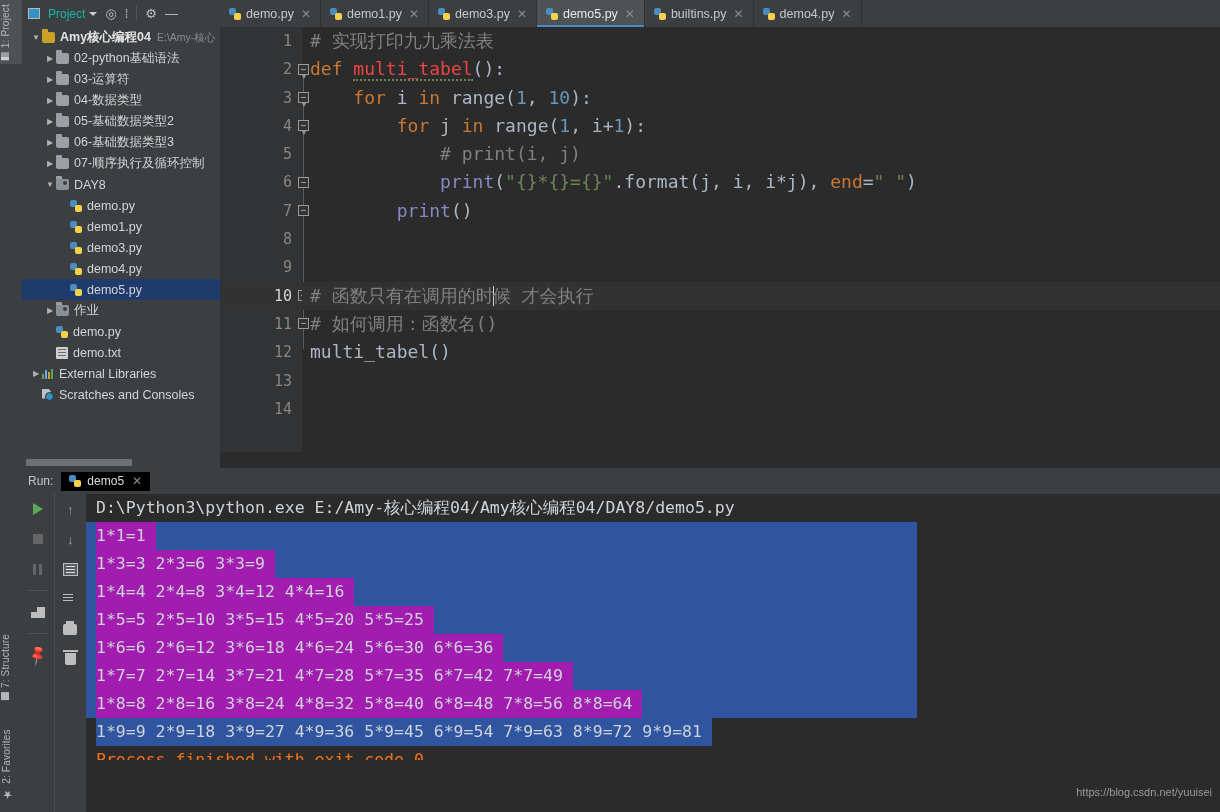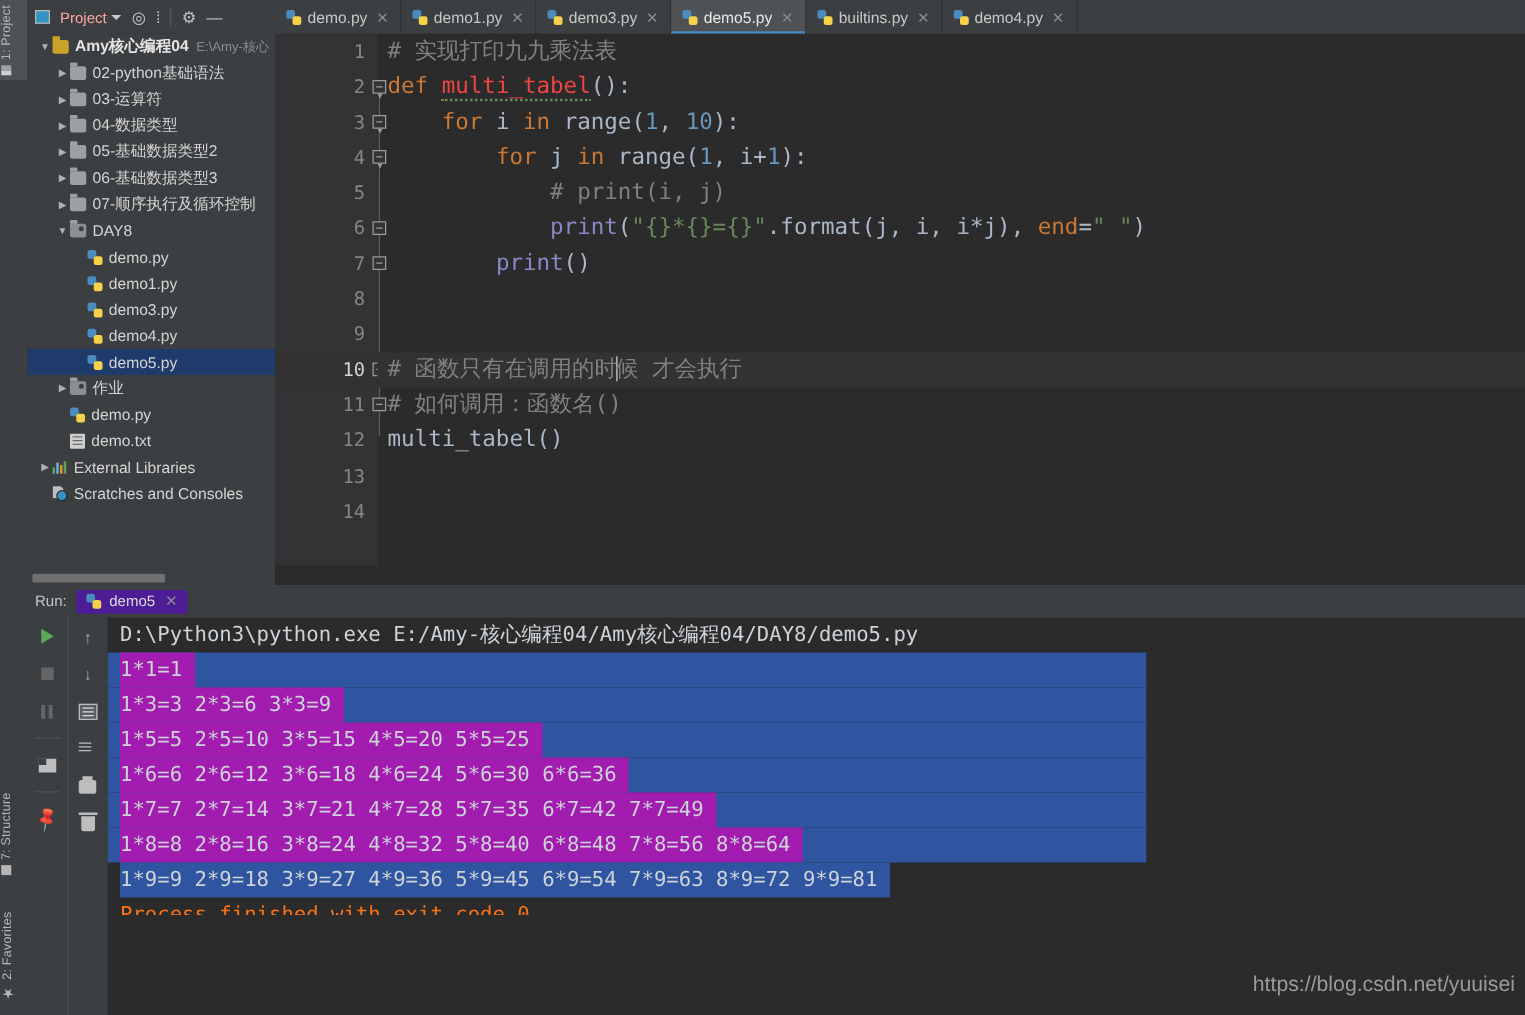--- a/index.html
+++ b/index.html
@@ -20,21 +20,21 @@
           padding:4px 0;}
   .rail-top{top:0;background:#4e5254;}
   .rail-sq{width:8px;height:8px;background:#b6b6b6;display:inline-block;}
   .rail-sq.win{background:linear-gradient(#cfcfcf 0 40%,#9aa0a6 40% 100%);}
   .rail-star{font-size:11px;color:#b6b6b6;}
 
   
   .topbar{position:absolute;left:22px;top:0;width:198px;height:27px;background:#3c3f41;
           display:flex;align-items:center;gap:8px;padding-left:6px;box-sizing:border-box;}
   .proj-icon{width:12px;height:11px;border:1px solid #b8b8b8;background:#3592c4;box-sizing:border-box;}
-  .proj-label{color:#fca5a5;font-size:12px;}
+  .proj-label{color:#14b8a6;font-size:12px;}
   .caret-down{width:0;height:0;border-left:4px solid transparent;border-right:4px solid transparent;
               border-top:4px solid #c9c9c9;margin-left:-4px;}
   .tb-ico{color:#c0c0c0;font-size:13px;line-height:1;cursor:default;}
   .tb-sep{width:1px;height:15px;background:#555;}
 
   
   .tabs{position:absolute;left:220px;top:0;right:0;height:27px;background:#3c3f41;
         display:flex;align-items:stretch;border-bottom:1px solid #323232;}
   .tab{display:flex;align-items:center;gap:5px;padding:0 9px;font-size:12.5px;color:#c8c8c8;
        border-right:1px solid #323232;position:relative;white-space:nowrap;}
@@ -111,21 +111,21 @@
   .caret{display:inline-block;width:1px;height:20px;background:#cfcfcf;vertical-align:-4px;margin:0 -1px;}
 
   
   .ed-bottom{position:absolute;left:220px;top:452px;right:0;height:7px;background:#2b2b2b;}
 
   
   .runwrap{position:absolute;left:22px;top:468px;right:0;bottom:0;background:#3c3f41;}
   .run-head{position:absolute;left:0;top:0;right:0;height:26px;display:flex;align-items:center;
             background:#3c3f41;font-size:12px;color:#c6c6c6;}
   .run-label{padding:0 8px 0 6px;}
-  .run-tab{display:flex;align-items:center;gap:6px;height:19px;padding:0 8px;background:#4c1d95;color:#dcdcdc;}
+  .run-tab{display:flex;align-items:center;gap:6px;height:19px;padding:0 8px;background:#000000;color:#dcdcdc;}
   .run-tools{position:absolute;left:0;top:26px;width:64px;bottom:0;background:#3c3f41;display:flex;}
   .tool-col{width:32px;display:flex;flex-direction:column;align-items:center;padding-top:6px;gap:12px;}
   .tool-col.right{border-left:1px solid #4d5052;}
   .ticon{width:18px;height:18px;display:flex;align-items:center;justify-content:center;
          color:#a9a9a9;font-size:13px;line-height:1;}
   .ticon.play{color:#5aa85a;font-size:0;}
   .tri{width:0;height:0;border-top:6px solid transparent;border-bottom:6px solid transparent;
        border-left:10px solid #5aa85a;}
   .sqstop{width:10px;height:10px;background:#666;}
   .pause{display:flex;gap:3px;}
@@ -144,21 +144,21 @@
   .printer:before{content:"";position:absolute;left:3px;top:-3px;width:8px;height:3px;background:#bdbdbd;}
   .trash{width:11px;height:12px;background:#bdbdbd;border-radius:0 0 2px 2px;position:relative;}
   .trash:before{content:"";position:absolute;left:-2px;top:-3px;width:15px;height:2px;background:#bdbdbd;}
 
   .console{position:absolute;left:64px;top:26px;right:0;bottom:0;background:#2b2b2b;overflow:hidden;
            font-family:"DejaVu Sans Mono",monospace;font-size:16.5px;}
   .co-line{height:28px;line-height:28px;white-space:pre;padding-left:10px;color:#cdd3d8;}
   .co-line.cmd{color:#cdd3d8;}
   .sel-inner{display:inline-block;background:#a21caf;}
 
-  .watermark{position:absolute;right:8px;bottom:14px;color:#9a9a9a;font-size:17px;
+  .watermark{position:absolute;right:8px;bottom:14px;color:#9a9a9a;font-size:11px;
              font-family:"Liberation Sans",sans-serif;}
 </style>
 </head>
 <body>
 
 <div class="app">
 
   <div class="rail">
     <div class="rail-btn rail-top" style="top:0;">
       <div class="rail-v">
@@ -437,20 +437,21 @@
         <div class="ticon">
             <span class="trash"></span>
           </div>
       </div>
     </div>
 
     <div class="console" id="console">
         <div class="co-line cmd">D:\Python3\python.exe E:/Amy-核心编程04/Amy核心编程04/DAY8/demo5.py</div>
         <div class="co-line" style="background: rgb(47, 84, 160); width: 821px;"><span class="sel-inner">1*1=1 </span></div>
         <div class="co-line" style="background: rgb(47, 84, 160); width: 821px;"><span class="sel-inner">1*3=3 2*3=6 3*3=9 </span></div>
+        <div class="co-line" style="background: rgb(47, 84, 160); width: 821px;"><span class="sel-inner">1*4=4 2*4=8 3*4=12 4*4=16 </span></div>
         <div class="co-line" style="background: rgb(47, 84, 160); width: 821px;"><span class="sel-inner">1*5=5 2*5=10 3*5=15 4*5=20 5*5=25 </span></div>
         <div class="co-line" style="background: rgb(47, 84, 160); width: 821px;"><span class="sel-inner">1*6=6 2*6=12 3*6=18 4*6=24 5*6=30 6*6=36 </span></div>
         <div class="co-line" style="background: rgb(47, 84, 160); width: 821px;"><span class="sel-inner">1*7=7 2*7=14 3*7=21 4*7=28 5*7=35 6*7=42 7*7=49 </span></div>
         <div class="co-line" style="background: rgb(47, 84, 160); width: 821px;"><span class="sel-inner">1*8=8 2*8=16 3*8=24 4*8=32 5*8=40 6*8=48 7*8=56 8*8=64 </span></div>
         <div class="co-line" style="background: transparent;"><span class="sel-inner" style="background: rgb(47, 84, 160);">1*9=9 2*9=18 3*9=27 4*9=36 5*9=45 6*9=54 7*9=63 8*9=72 9*9=81 </span></div>
         <div class="co-line" style="color: #f97316; overflow: hidden; height: 14px;">Process finished with exit code 0</div>
       </div>
     <div class="watermark">https://blog.csdn.net/yuuisei</div>
   </div>
 

